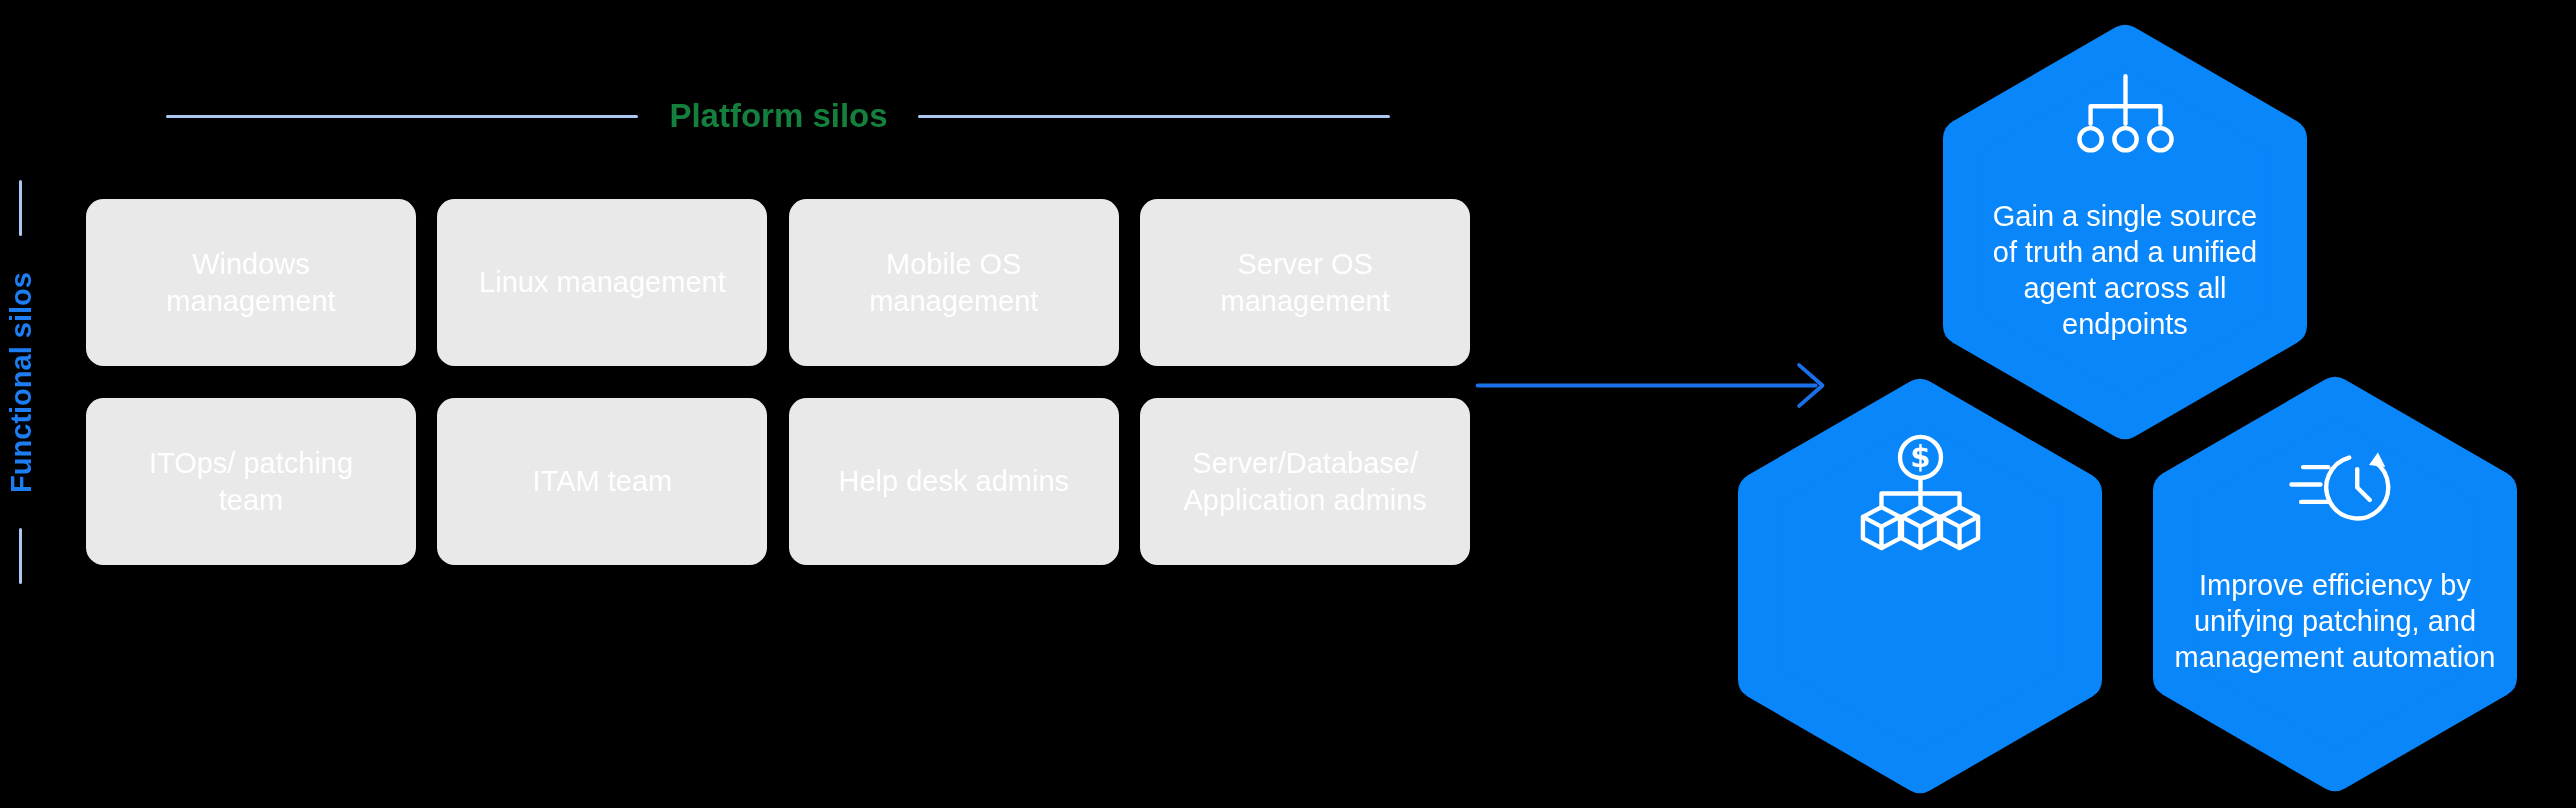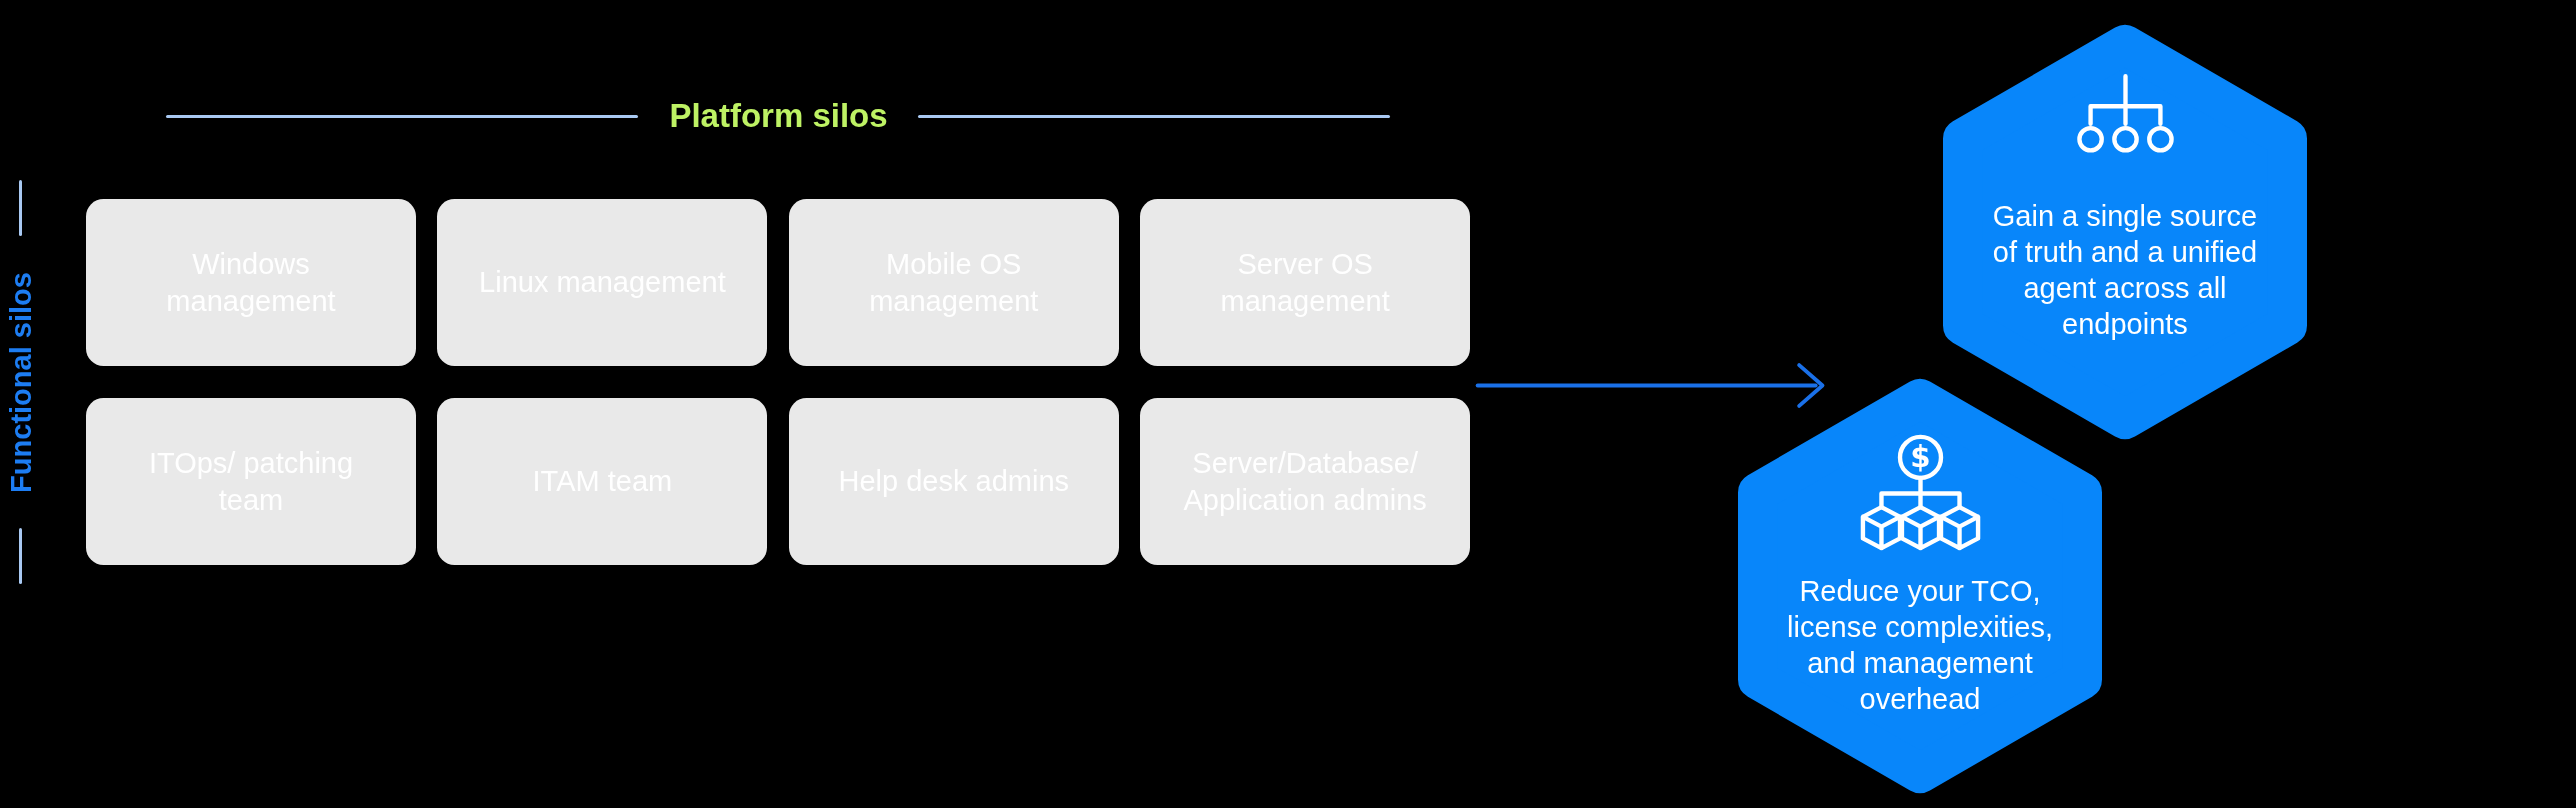--- a/index.html
+++ b/index.html
@@ -12,21 +12,21 @@
   .tick-bottom{top:528px;}
   .v-label{position:absolute;left:-222px;top:363px;width:486px;height:39px;line-height:39px;
            text-align:center;transform:rotate(-90deg);font-size:29px;font-weight:700;color:#1d7df2;
            white-space:nowrap;}
 
   
   .h-line{position:absolute;top:115px;height:2.9px;background:#a9c9f2;border-radius:1.9px;}
   .line-left{left:166px;width:472px;}
   .line-right{left:918px;width:472px;}
   .h-title{position:absolute;left:639px;top:96px;width:279px;text-align:center;
-           font-size:33px;font-weight:700;color:#bef264;line-height:39px;}
+           font-size:33px;font-weight:700;color:#15803d;line-height:39px;}
 
   
   .grid{position:absolute;left:86px;top:199px;display:grid;
         grid-template-columns:repeat(4,330px);grid-auto-rows:167px;column-gap:21.4px;row-gap:32px;}
   .box{background:#e9e9e9;border-radius:17.5px;color:#fff;font-size:29px;font-weight:500;
        line-height:37px;display:flex;align-items:center;justify-content:center;
        text-align:center;white-space:pre-line;padding:0 15.6px;}
 
   
   .arrow{position:absolute;left:1466px;top:360px;}
@@ -111,22 +111,34 @@
     <div class="hex-content">
       <svg class="icon" width="121" height="121" viewBox="0 0 124 124">
         <circle class="st" cx="62" cy="25" r="21"></circle>
         <text x="62" y="35" font-size="30" text-anchor="middle">$</text>
         <path class="st" d="M62 46 V76"></path>
         <path class="st" d="M22 76 V62 H102 V76"></path>
         <path class="st" d="M22 76 L41 86 L41 108 L22 118 L3 108 L3 86 Z M3 86 L22 96 L41 86 M22 96 V118"></path>
         <path class="st" d="M62 76 L81 86 L81 108 L62 118 L43 108 L43 86 Z M43 86 L62 96 L81 86 M62 96 V118"></path>
         <path class="st" d="M102 76 L121 86 L121 108 L102 118 L83 108 L83 86 Z M83 86 L102 96 L121 86 M102 96 V118"></path>
       </svg>
-      <div class="hex-text">Reduce your TCO,
-license complexities,
-and management
-overhead</div>
     </div>
   </div>
 
+  <div class="hex hex-br">
+    <svg class="hex-bg" viewBox="0 0 403 463">
+      <polygon points="201.5,24.2 381,127.9 381,335.1 201.5,438.8 22,335.1 22,127.9"></polygon>
+    </svg>
+    <div class="hex-content">
+      <svg class="icon" width="130" height="89" viewBox="0 0 134 92">
+        <path class="st" d="M108.4 21.8 A32 32 0 1 1 81.7 17.1"></path>
+        <path class="filled" d="M-2 -8 L13 0 L-2 8 Z" transform="translate(108.4 19.5) rotate(35)"></path>
+        <path class="st" d="M90 48 V29 M90 48 L103 61"></path>
+        <path class="st" d="M34 27 H60 M22 45 H52 M32 63 H60"></path>
+      </svg>
+      <div class="hex-text">Improve efficiency by
+unifying patching, and
+management automation</div>
+    </div>
+  </div>
 
 </div>
 
 
 </body></html>

